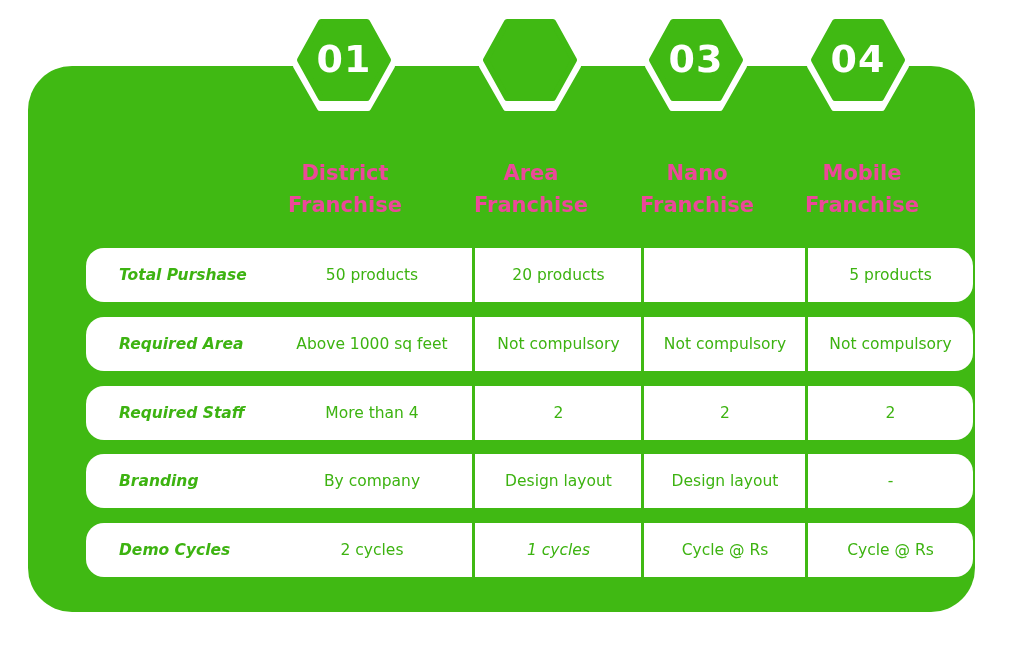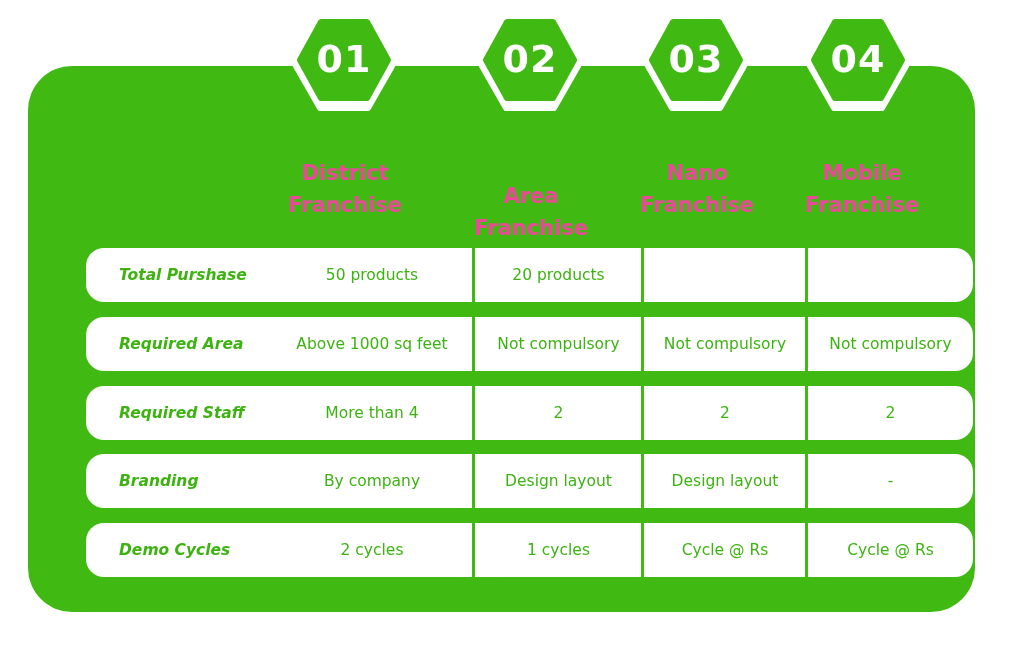--- a/index.html
+++ b/index.html
@@ -29,61 +29,61 @@
     <polygon points="30,6 78,6 102,48 78,90 30,90 6,48" fill="#fff" stroke="#fff" stroke-width="6" stroke-linejoin="round"></polygon>
     <polygon points="31,4 77,4 98,42 77,80 31,80 10,42" fill="#40b913" stroke="#40b913" stroke-width="6" stroke-linejoin="round"></polygon>
   </svg>
   <div class="num">01</div>
 </div>
 <div class="hex" style="left:476px;">
   <svg width="108" height="96" viewBox="0 0 108 96">
     <polygon points="30,6 78,6 102,48 78,90 30,90 6,48" fill="#fff" stroke="#fff" stroke-width="6" stroke-linejoin="round"></polygon>
     <polygon points="31,4 77,4 98,42 77,80 31,80 10,42" fill="#40b913" stroke="#40b913" stroke-width="6" stroke-linejoin="round"></polygon>
   </svg>
-  <div class="num">02</div>
 </div>
 <div class="hex" style="left:642px;">
   <svg width="108" height="96" viewBox="0 0 108 96">
     <polygon points="30,6 78,6 102,48 78,90 30,90 6,48" fill="#fff" stroke="#fff" stroke-width="6" stroke-linejoin="round"></polygon>
     <polygon points="31,4 77,4 98,42 77,80 31,80 10,42" fill="#40b913" stroke="#40b913" stroke-width="6" stroke-linejoin="round"></polygon>
   </svg>
   <div class="num">03</div>
 </div>
 <div class="hex" style="left:804px;">
   <svg width="108" height="96" viewBox="0 0 108 96">
     <polygon points="30,6 78,6 102,48 78,90 30,90 6,48" fill="#fff" stroke="#fff" stroke-width="6" stroke-linejoin="round"></polygon>
     <polygon points="31,4 77,4 98,42 77,80 31,80 10,42" fill="#40b913" stroke="#40b913" stroke-width="6" stroke-linejoin="round"></polygon>
   </svg>
   <div class="num">04</div>
 </div>
 
 <div class="colhead" style="left:260px;">
   <div>District</div>
   <div>Franchise</div>
 </div>
-<div class="colhead" style="left:446px;margin-top:23px;">
+<div class="colhead" style="left:446px;">
   <div>Area</div>
   <div>Franchise</div>
 </div>
 <div class="colhead" style="left:612px;">
   <div>Nano</div>
   <div>Franchise</div>
 </div>
 <div class="colhead" style="left:777px;">
   <div>Mobile</div>
   <div>Franchise</div>
 </div>
 
 <div class="row" style="top:248px;">
   <div class="label">Total Purshase</div>
   <div class="cell" style="left:200px;width:172px;">50 products</div>
   <div class="sep" style="left:386px;"></div>
   <div class="cell" style="left:389px;width:167px;">20 products</div>
   <div class="sep" style="left:555px;"></div>
   <div class="sep" style="left:719px;"></div>
+  <div class="cell" style="left:722px;width:165px;">5 products</div>
 </div>
 
 <div class="row" style="top:317px;">
   <div class="label">Required Area</div>
   <div class="cell" style="left:200px;width:172px;">Above 1000 sq feet</div>
   <div class="sep" style="left:386px;"></div>
   <div class="cell" style="left:389px;width:167px;">Not compulsory</div>
   <div class="sep" style="left:555px;"></div>
   <div class="cell" style="left:558px;width:162px;">Not compulsory</div>
   <div class="sep" style="left:719px;"></div>
@@ -109,18 +109,18 @@
   <div class="sep" style="left:555px;"></div>
   <div class="cell" style="left:558px;width:162px;">Design layout</div>
   <div class="sep" style="left:719px;"></div>
   <div class="cell" style="left:722px;width:165px;">-</div>
 </div>
 
 <div class="row" style="top:523px;">
   <div class="label">Demo Cycles</div>
   <div class="cell" style="left:200px;width:172px;">2 cycles</div>
   <div class="sep" style="left:386px;"></div>
-  <div class="cell" style="left:389px;width:167px;">1 cycles</div>
+  <div class="cell" style="left:389px;width:167px;font-style:italic;">1 cycles</div>
   <div class="sep" style="left:555px;"></div>
   <div class="cell" style="left:558px;width:162px;">Cycle @ Rs</div>
   <div class="sep" style="left:719px;"></div>
   <div class="cell" style="left:722px;width:165px;">Cycle @ Rs</div>
 </div>
 
 </body></html>

